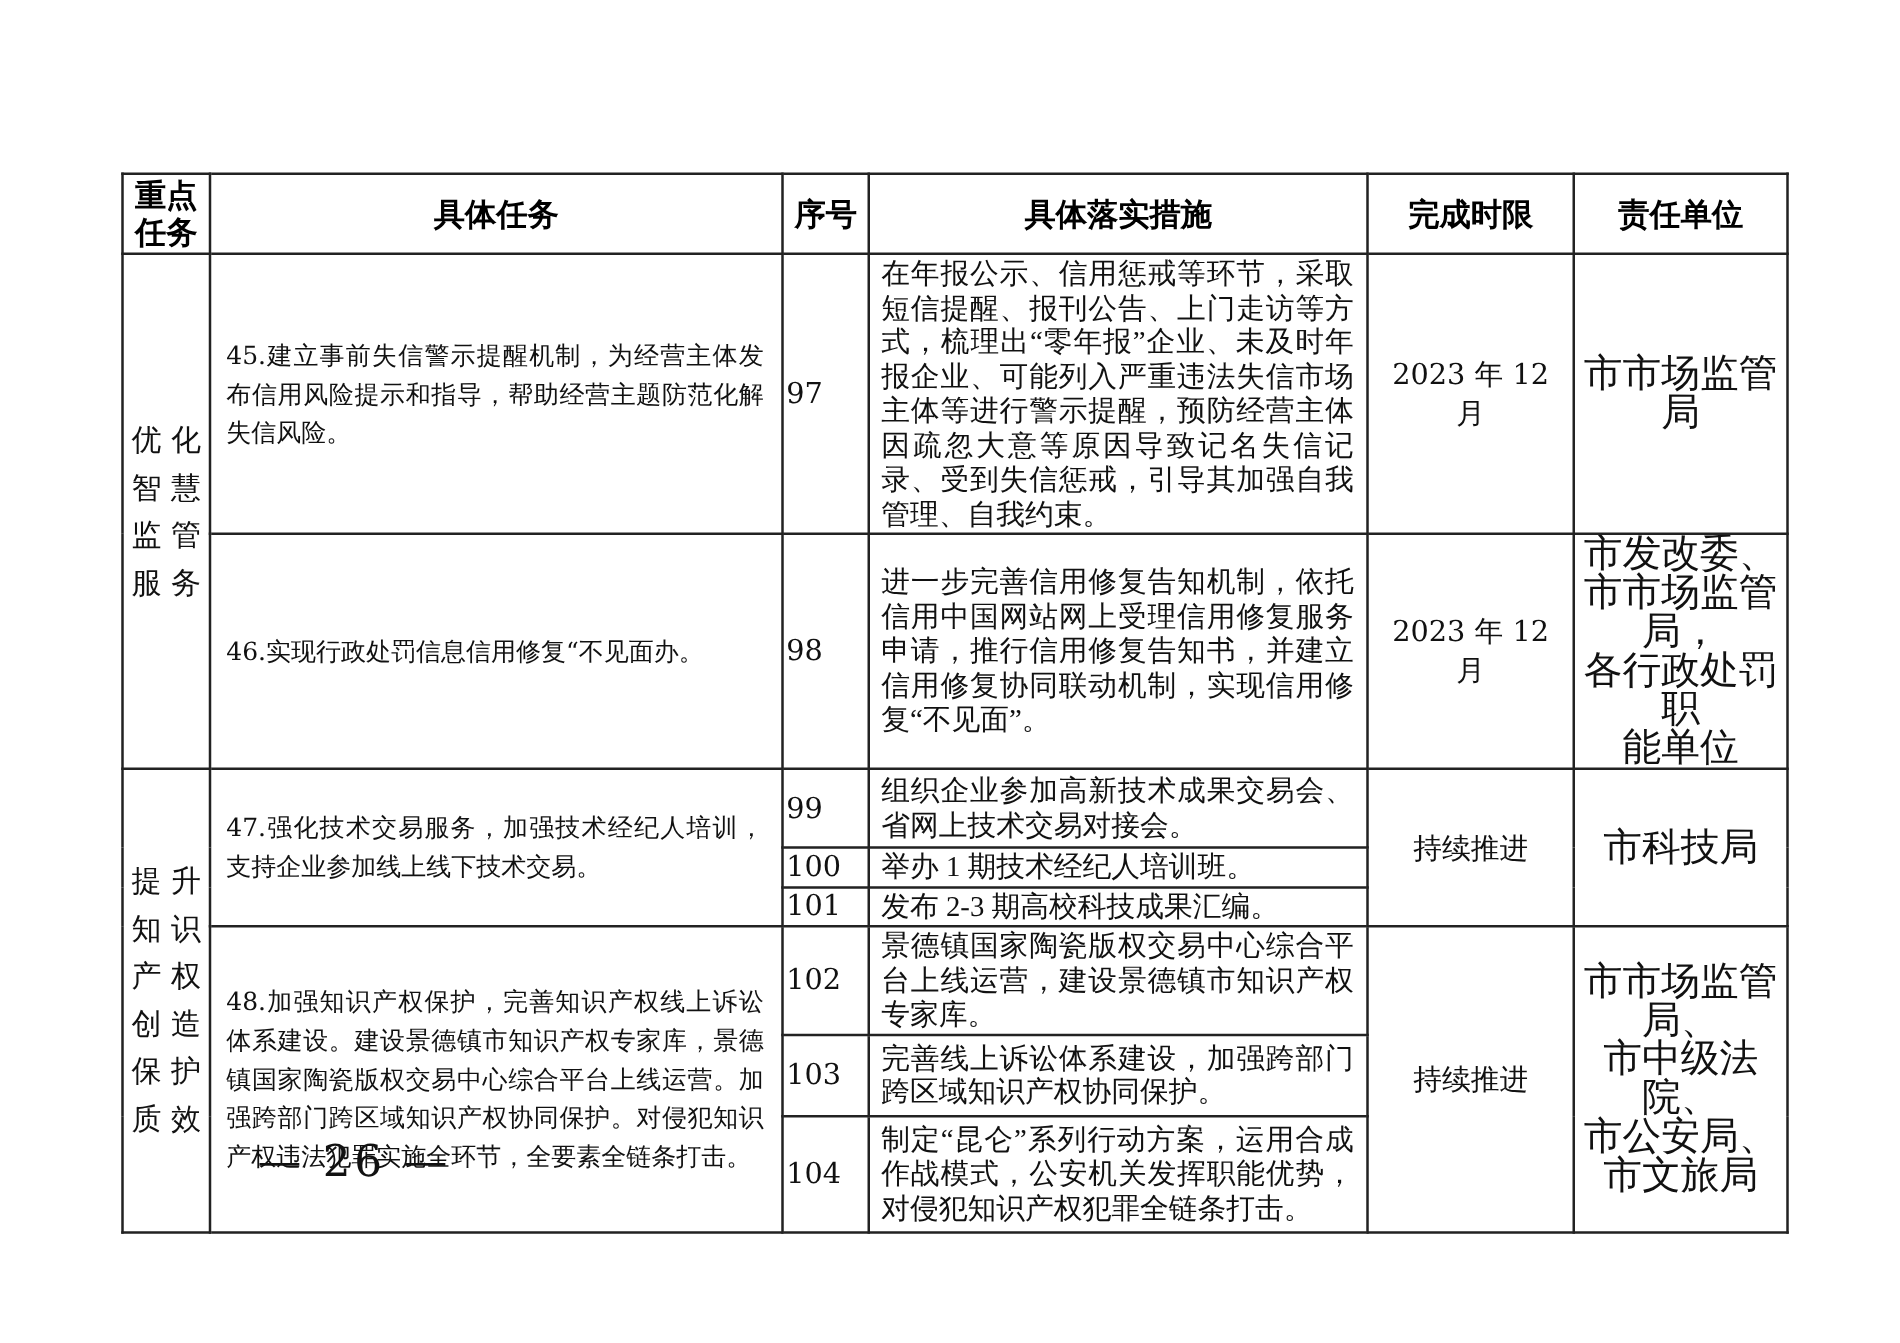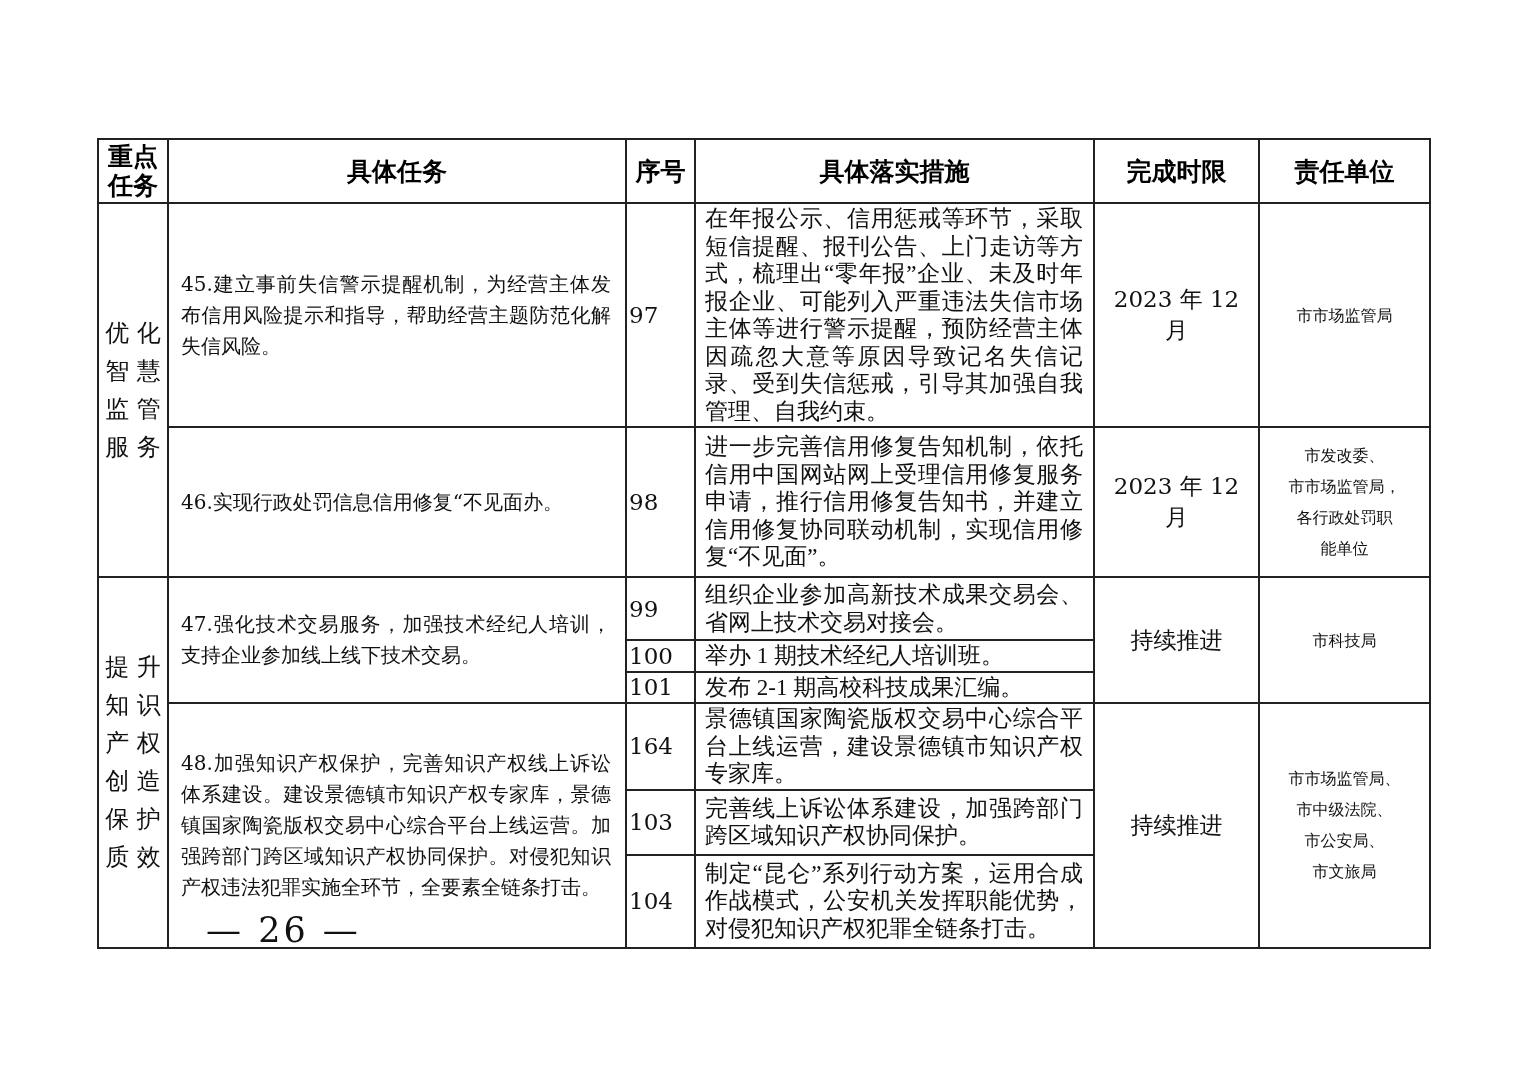--- a/index.html
+++ b/index.html
@@ -30,21 +30,21 @@
   }
   td.c-task {
     font-size:20px; line-height:31px; text-align:justify; padding:4px 14px 4px 12px;
   }
   td.c-serial { font-size:23px; text-align:left; padding:0 2px; }
   td.c-measure {
     font-size:23px; line-height:27.5px; text-align:justify; padding:1px 10px 1px 9px;font-family:Liberation Serif, serif;
   }
   td.c-deadline { font-size:23px; text-align:center; padding:0 12px; }
   td.c-unit {
-    font-size:16px; text-align:center; white-space:pre-line; line-height:31px; padding:0 4px;
+    font-size:31px; text-align:center; white-space:pre-line; line-height:31px; padding:0 4px;
   }
   .page-number {
     position:absolute; left:206px; top:910px; font-size:35px; letter-spacing:3px; color:#111;
   }
 </style>
 </head>
 <body>
 
 <div class="page">
 
@@ -102,25 +102,25 @@
         <td class="c-measure">组织企业参加高新技术成果交易会、省网上技术交易对接会。</td>
         <td class="c-deadline" rowspan="3">持续推进</td>
         <td class="c-unit" rowspan="3">市科技局</td>
       </tr>
       <tr class="r100">
         <td class="c-serial">100</td>
         <td class="c-measure">举办 1 期技术经纪人培训班。</td>
       </tr>
       <tr class="r101">
         <td class="c-serial">101</td>
-        <td class="c-measure">发布 2-1 期高校科技成果汇编。</td>
+        <td class="c-measure">发布 2-3 期高校科技成果汇编。</td>
       </tr>
       <tr class="r102">
         <td class="c-task" rowspan="3">48.加强知识产权保护，完善知识产权线上诉讼体系建设。建设景德镇市知识产权专家库，景德镇国家陶瓷版权交易中心综合平台上线运营。加强跨部门跨区域知识产权协同保护。对侵犯知识产权违法犯罪实施全环节，全要素全链条打击。</td>
-        <td class="c-serial">164</td>
+        <td class="c-serial">102</td>
         <td class="c-measure">景德镇国家陶瓷版权交易中心综合平台上线运营，建设景德镇市知识产权专家库。</td>
         <td class="c-deadline" rowspan="3">持续推进</td>
         <td class="c-unit" rowspan="3">市市场监管局、
 市中级法院、
 市公安局、
 市文旅局</td>
       </tr>
       <tr class="r103">
         <td class="c-serial">103</td>
         <td class="c-measure">完善线上诉讼体系建设，加强跨部门跨区域知识产权协同保护。</td>

